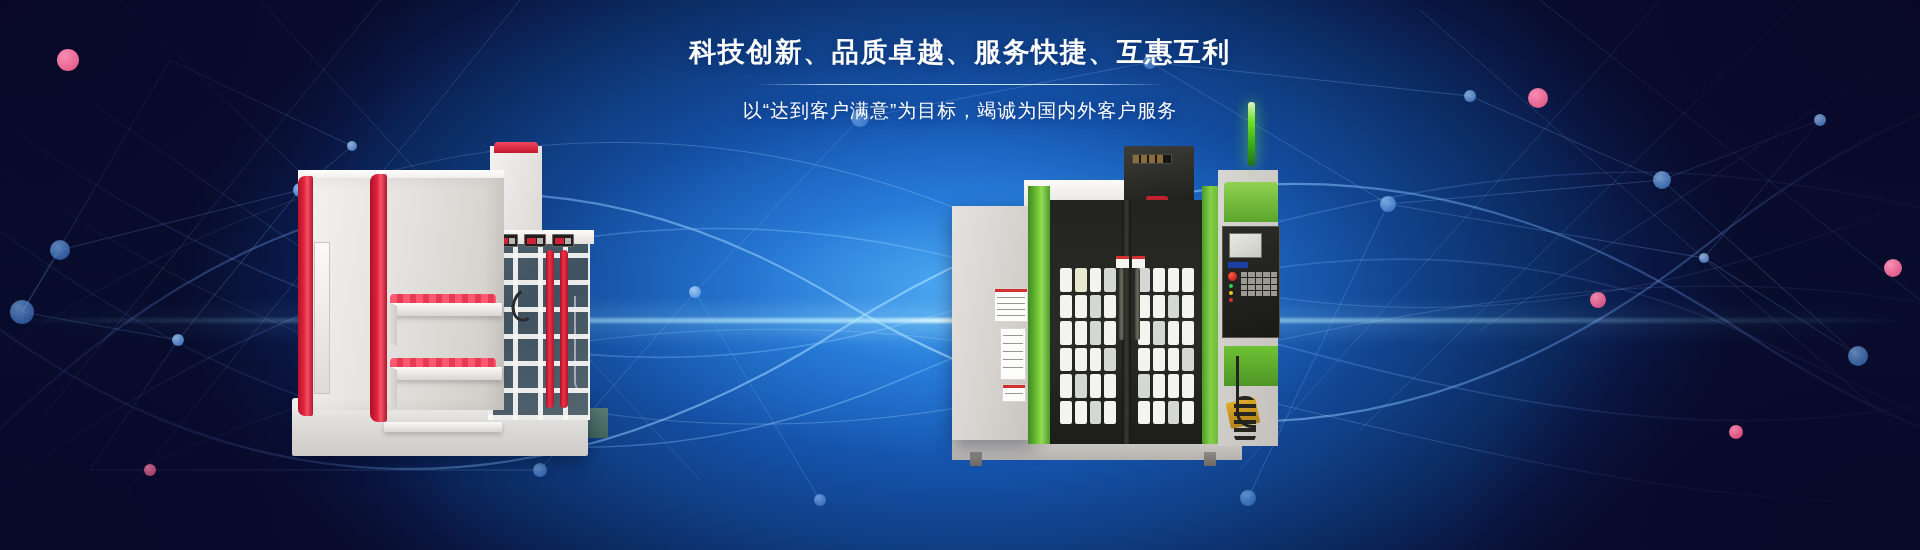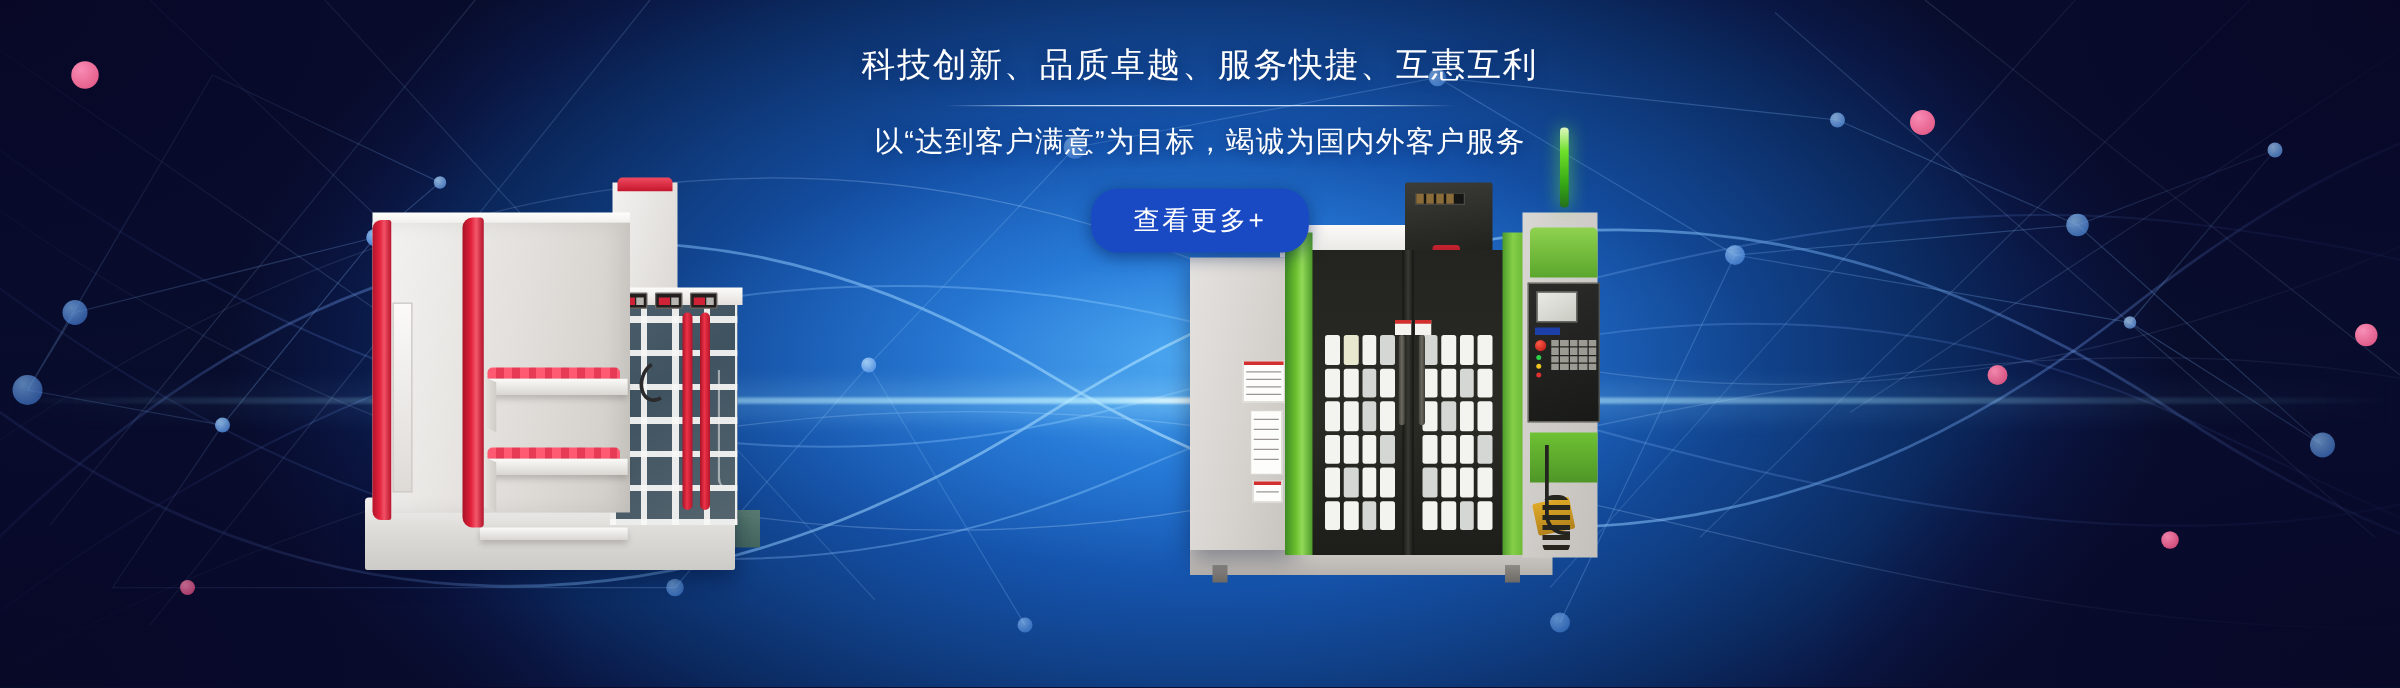--- a/index.html
+++ b/index.html
@@ -52,30 +52,30 @@
     position:absolute; left:0; right:0; top:22px;
     text-align:center; z-index:40;
   }
   .title{
     font-size:56px; line-height:1.08; color:#ffffff;
     letter-spacing:5px; font-weight:400;
     text-shadow:0 2px 16px rgba(10,45,110,.75), 0 0 34px rgba(120,200,255,.30);
   }
   .subtitle{
     margin-top:12px;
-    font-size:27px; color:#ffffff; letter-spacing:1.5px; font-weight:400;
+    font-size:27px; color:#ffffff; letter-spacing:1.5px; font-weight:700;
     text-shadow:0 1px 9px rgba(10,45,110,.8);
   }
   .divider{
     width:408px; height:1px; margin:14px auto 0;
     background:linear-gradient(90deg, rgba(190,225,255,0) 0%, rgba(210,235,255,.85) 18%, rgba(225,242,255,.95) 50%, rgba(210,235,255,.85) 82%, rgba(190,225,255,0) 100%);
   }
   .tagline{
     margin-top:13px;
-    font-size:23px; color:#ffffff; letter-spacing:1px; font-weight:400;
+    font-size:19px; color:#ffffff; letter-spacing:1px; font-weight:400;
     text-shadow:0 1px 9px rgba(10,45,110,.8);
   }
   .cta{
     display:inline-block; margin-top:22px;
     padding:11px 34px 12px;
     border:none; border-radius:21px;
     background:#1a49c4;
     color:#ffffff; font-size:21px; letter-spacing:2px;
     font-family:inherit; cursor:pointer;
     box-shadow:0 3px 14px rgba(6,24,80,.55);
@@ -612,16 +612,15 @@
       <div class="mr-coil"></div>
       <div class="mr-cable"></div>
       <div class="mr-tower"></div>
     </div>
   </div>
 
   <div class="text-wrap">
     <div class="subtitle">科技创新、品质卓越、服务快捷、互惠互利</div>
     <div class="divider"></div>
     <div class="tagline">以“达到客户满意”为目标，竭诚为国内外客户服务</div>
-    <button class="cta">查看更多+</button>
   </div>
 
 </div>
 
 </body></html>

